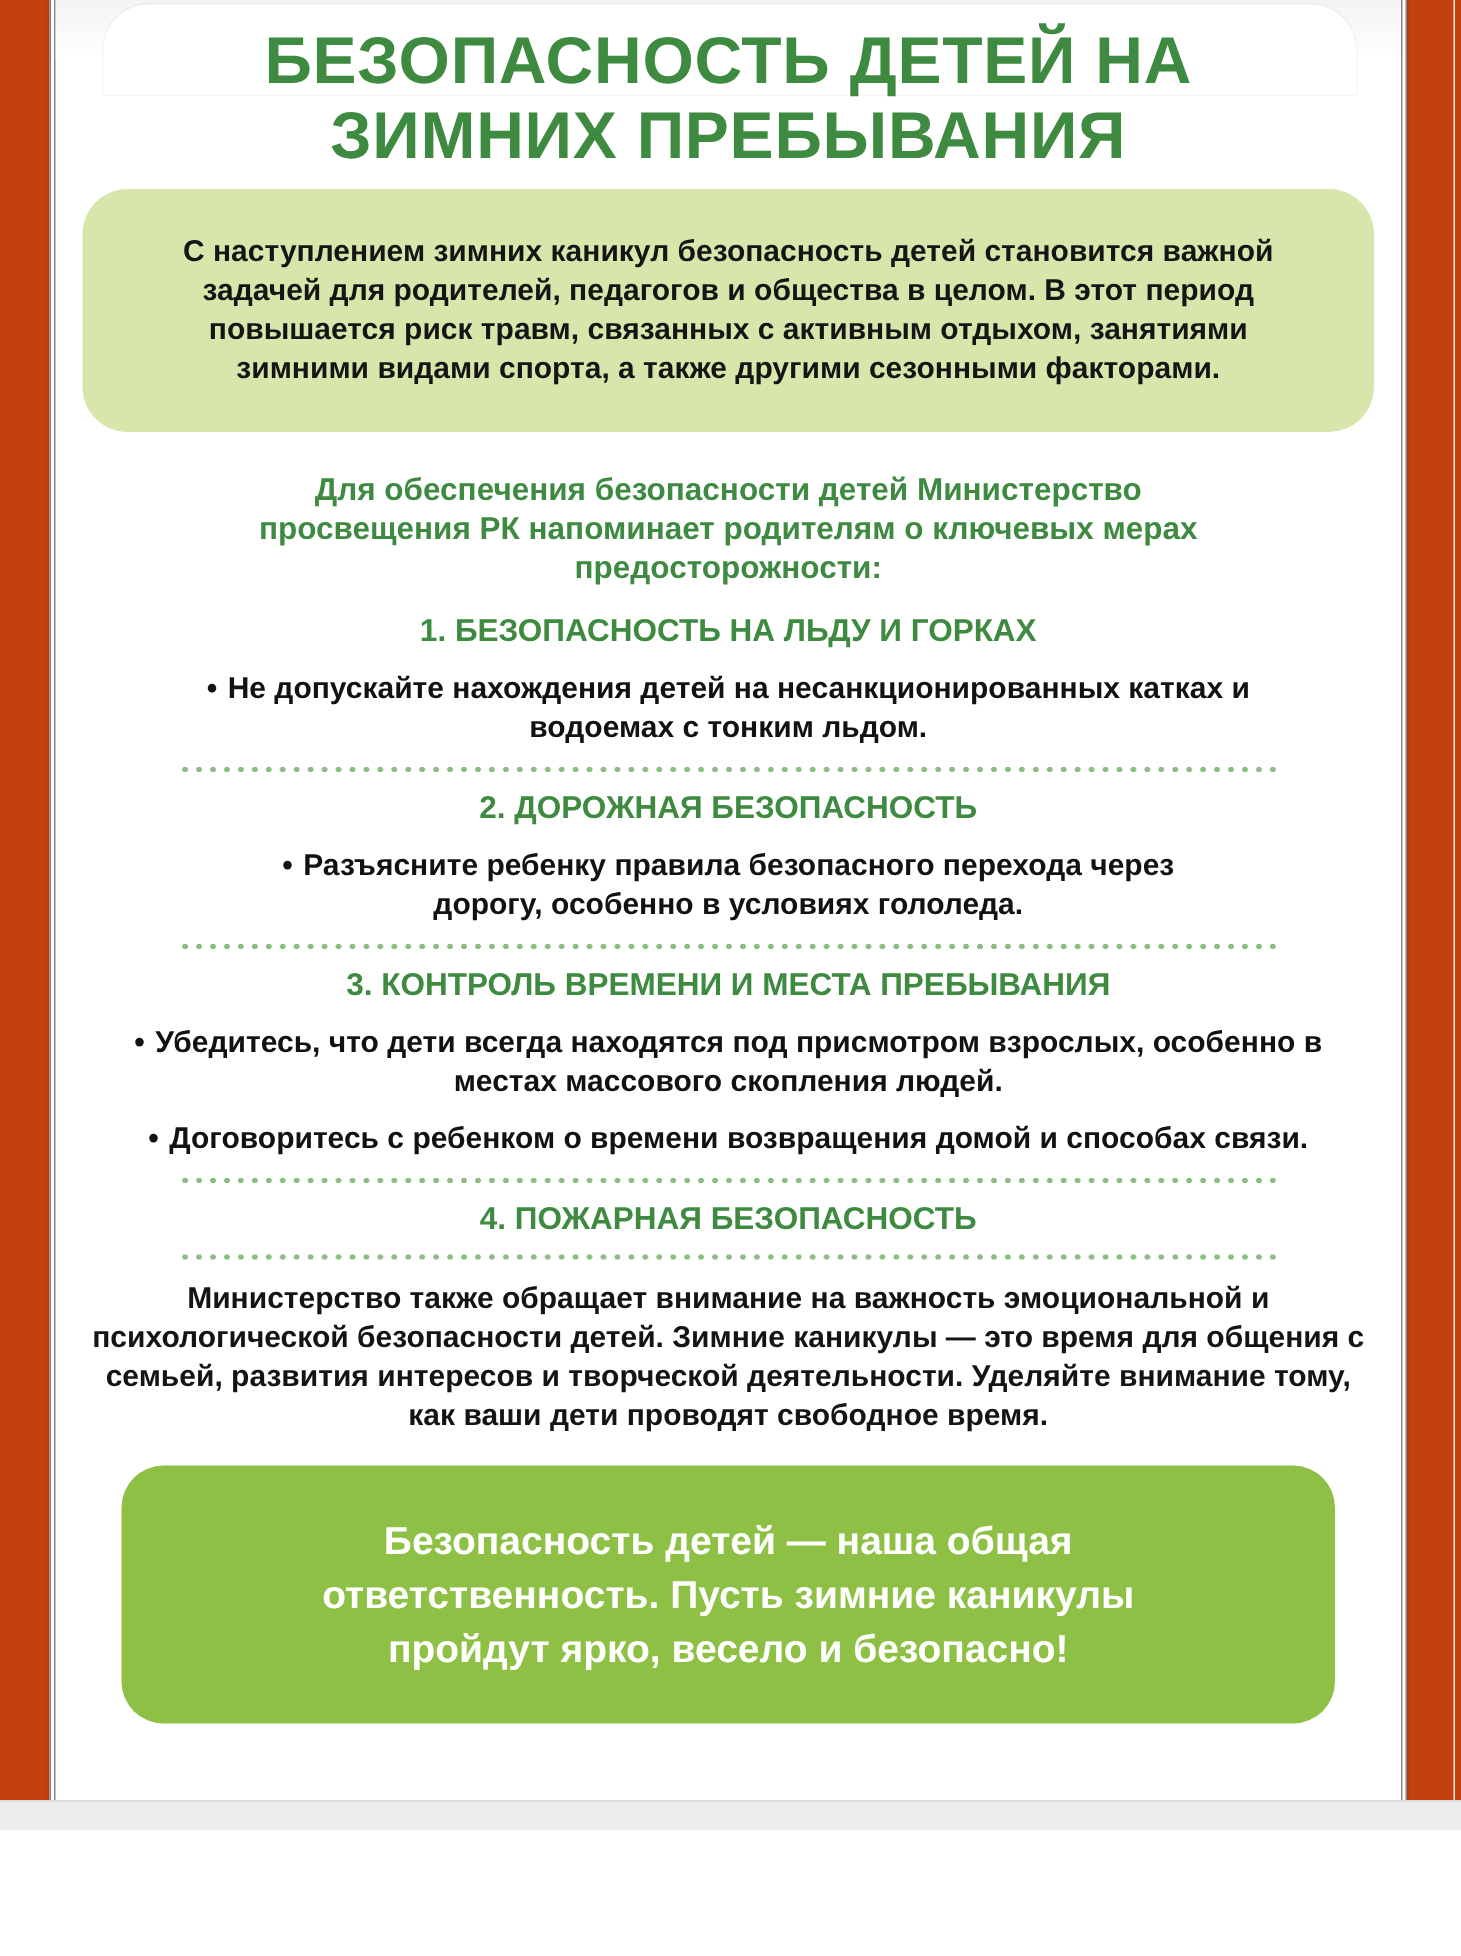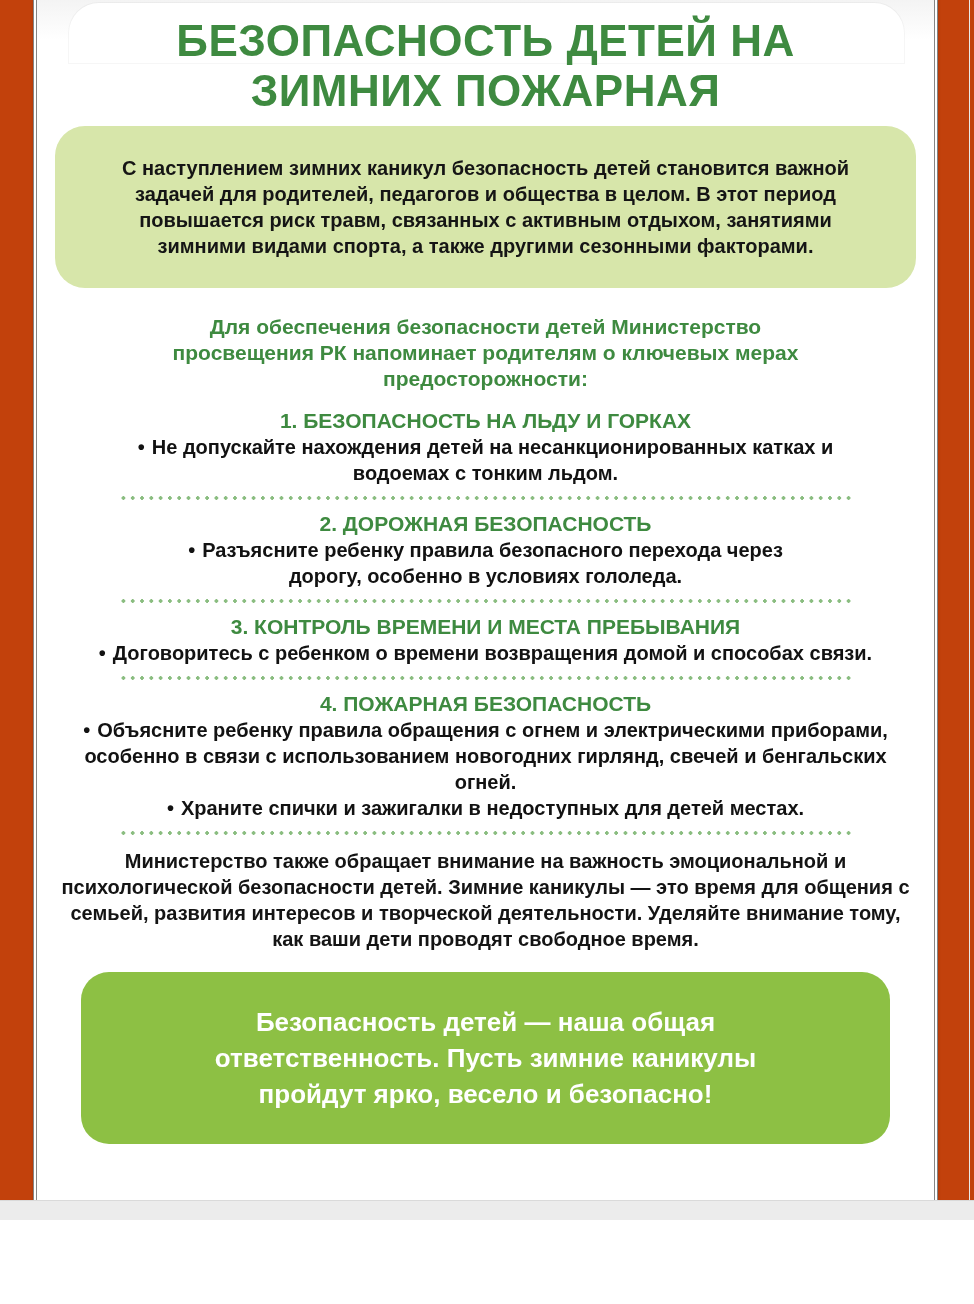--- a/index.html
+++ b/index.html
@@ -62,21 +62,21 @@
   }
   .section-heading{
     margin:16px auto 0;
     font-size:21px;line-height:26px;
     color:#3e8a40;
     text-transform:uppercase;
     text-align:center;
   }
   .section-heading.after-sep{margin-top:10px;}
   .bullets{margin:0 auto;font-size:20px;line-height:26px;}
-  .bullets p{margin:0;text-align:center;}
+  .bullets p{margin:12px;text-align:center;}
   .dot{margin-right:7px;}
   .bullets-s1{max-width:750px;}
   .bullets-s2{max-width:660px;}
   .bullets-s3{max-width:820px;}
   .bullets-s4{max-width:810px;}
   .sep{
     margin:9px auto 0;
     width:730px;height:6px;
     background-image:radial-gradient(circle,#8abd80 1.7px,rgba(0,0,0,0) 2px);
     background-size:9.3px 6px;
@@ -116,21 +116,21 @@
   <div class="page">
     <div class="page-inner">
 
       <div class="top-tint"></div>
       <div class="poster-card-edge"></div>
 
       <div class="content">
 
         <h1 class="title">
           <div>БЕЗОПАСНОСТЬ ДЕТЕЙ НА</div>
-          <div>ЗИМНИХ ПОЖАРНАЯ</div>
+          <div>ЗИМНИХ ПРЕБЫВАНИЯ</div>
         </h1>
 
         <div class="intro-box">
           <span>С наступлением зимних каникул безопасность детей становится важной задачей для родителей, педагогов и общества в целом. В этот период повышается риск травм, связанных с активным отдыхом, занятиями зимними видами спорта, а также другими сезонными факторами.</span>
         </div>
 
         <p class="lead">Для обеспечения безопасности детей Министерство просвещения РК напоминает родителям о ключевых мерах предосторожности:</p>
 
         <h2 class="section-heading">1. БЕЗОПАСНОСТЬ НА ЛЬДУ И ГОРКАХ</h2>
         <div class="bullets bullets-s1">
@@ -139,28 +139,27 @@
         <div class="sep"></div>
 
         <h2 class="section-heading after-sep">2. ДОРОЖНАЯ БЕЗОПАСНОСТЬ</h2>
         <div class="bullets bullets-s2">
           <p><span class="dot">•</span><span>Разъясните ребенку правила безопасного перехода через дорогу, особенно в условиях гололеда.</span></p>
         </div>
         <div class="sep"></div>
 
         <h2 class="section-heading after-sep">3. КОНТРОЛЬ ВРЕМЕНИ И МЕСТА ПРЕБЫВАНИЯ</h2>
         <div class="bullets bullets-s3">
+          <p><span class="dot">•</span><span>Убедитесь, что дети всегда находятся под присмотром взрослых, особенно в местах массового скопления людей.</span></p>
           <p><span class="dot">•</span><span>Договоритесь с ребенком о времени возвращения домой и способах связи.</span></p>
         </div>
         <div class="sep"></div>
 
         <h2 class="section-heading after-sep">4. ПОЖАРНАЯ БЕЗОПАСНОСТЬ</h2>
         <div class="bullets bullets-s4">
-          <p><span class="dot">•</span><span>Объясните ребенку правила обращения с огнем и электрическими приборами, особенно в связи с использованием новогодних гирлянд, свечей и бенгальских огней.</span></p>
-          <p><span class="dot">•</span><span>Храните спички и зажигалки в недоступных для детей местах.</span></p>
         </div>
         <div class="sep"></div>
 
         <p class="closing">Министерство также обращает внимание на важность эмоциональной и психологической безопасности детей. Зимние каникулы — это время для общения с семьей, развития интересов и творческой деятельности. Уделяйте внимание тому, как ваши дети проводят свободное время.</p>
 
         <div class="footer-box">
           <div class="inner">Безопасность детей — наша общая ответственность. Пусть зимние каникулы пройдут ярко, весело и безопасно!</div>
         </div>
 
       </div>

